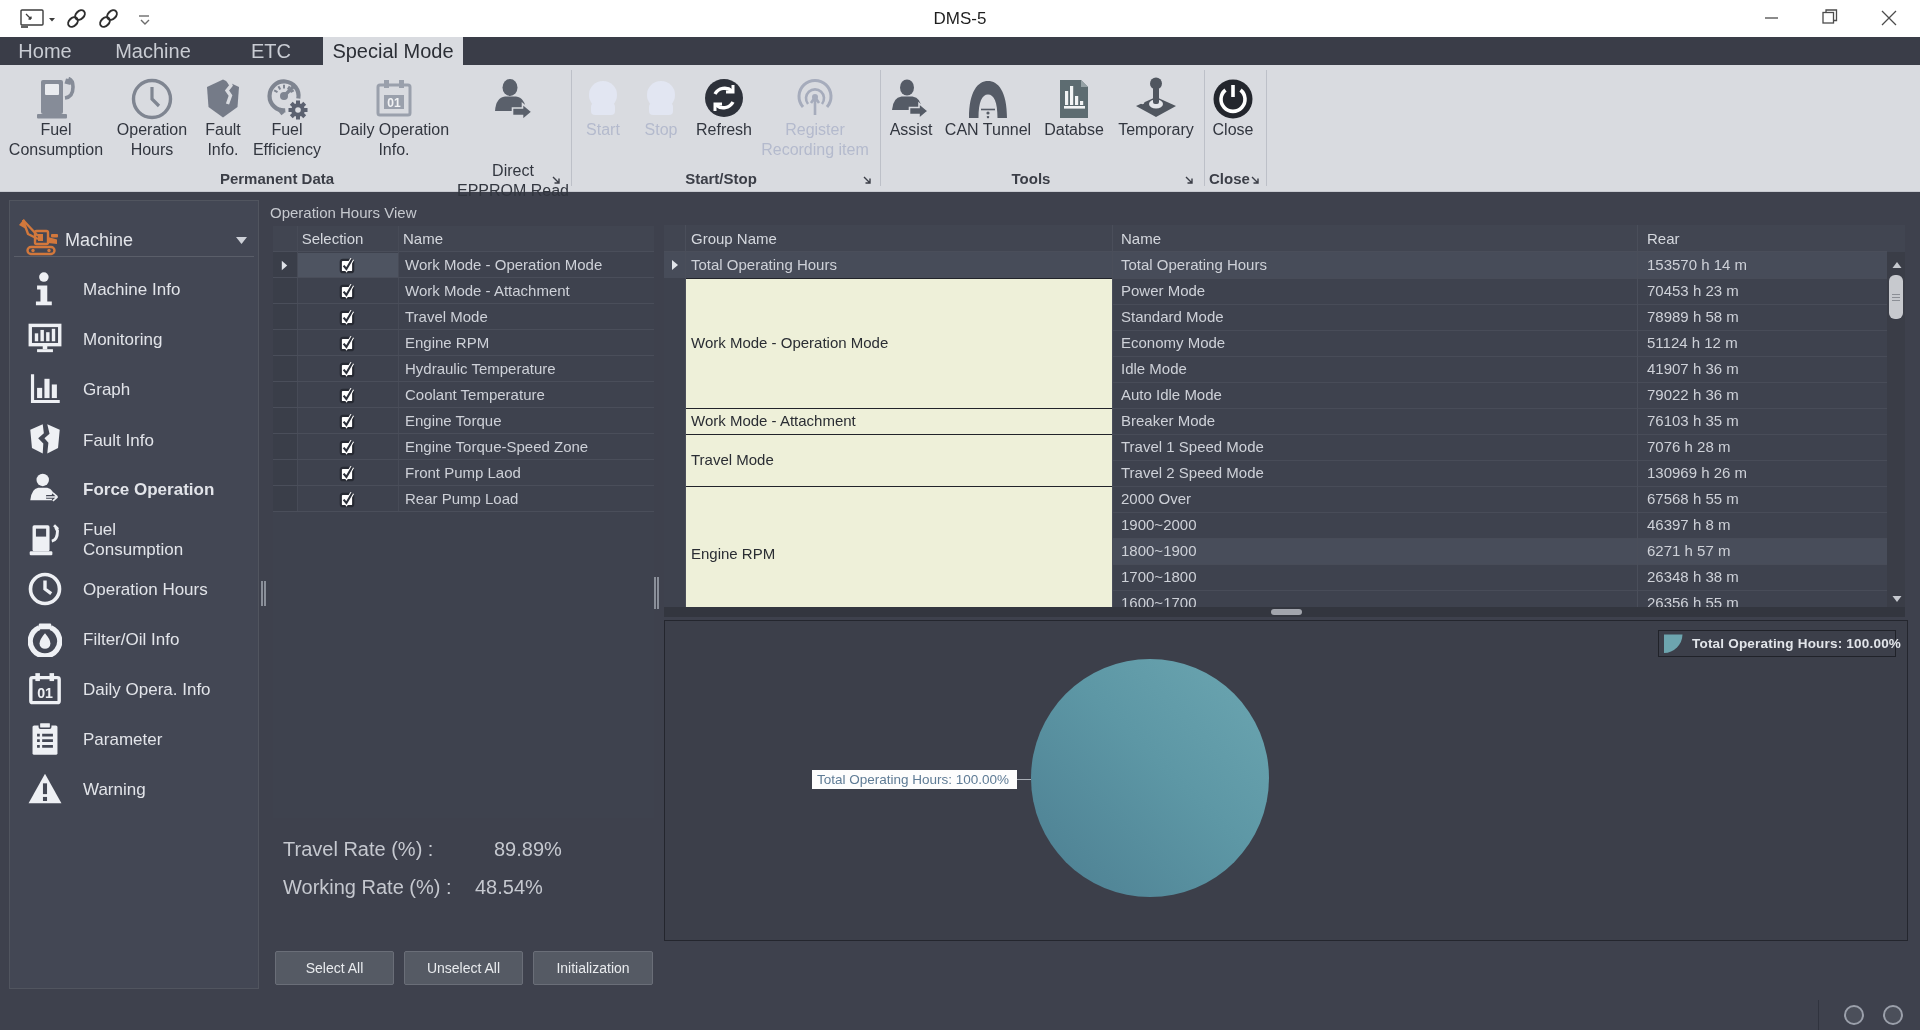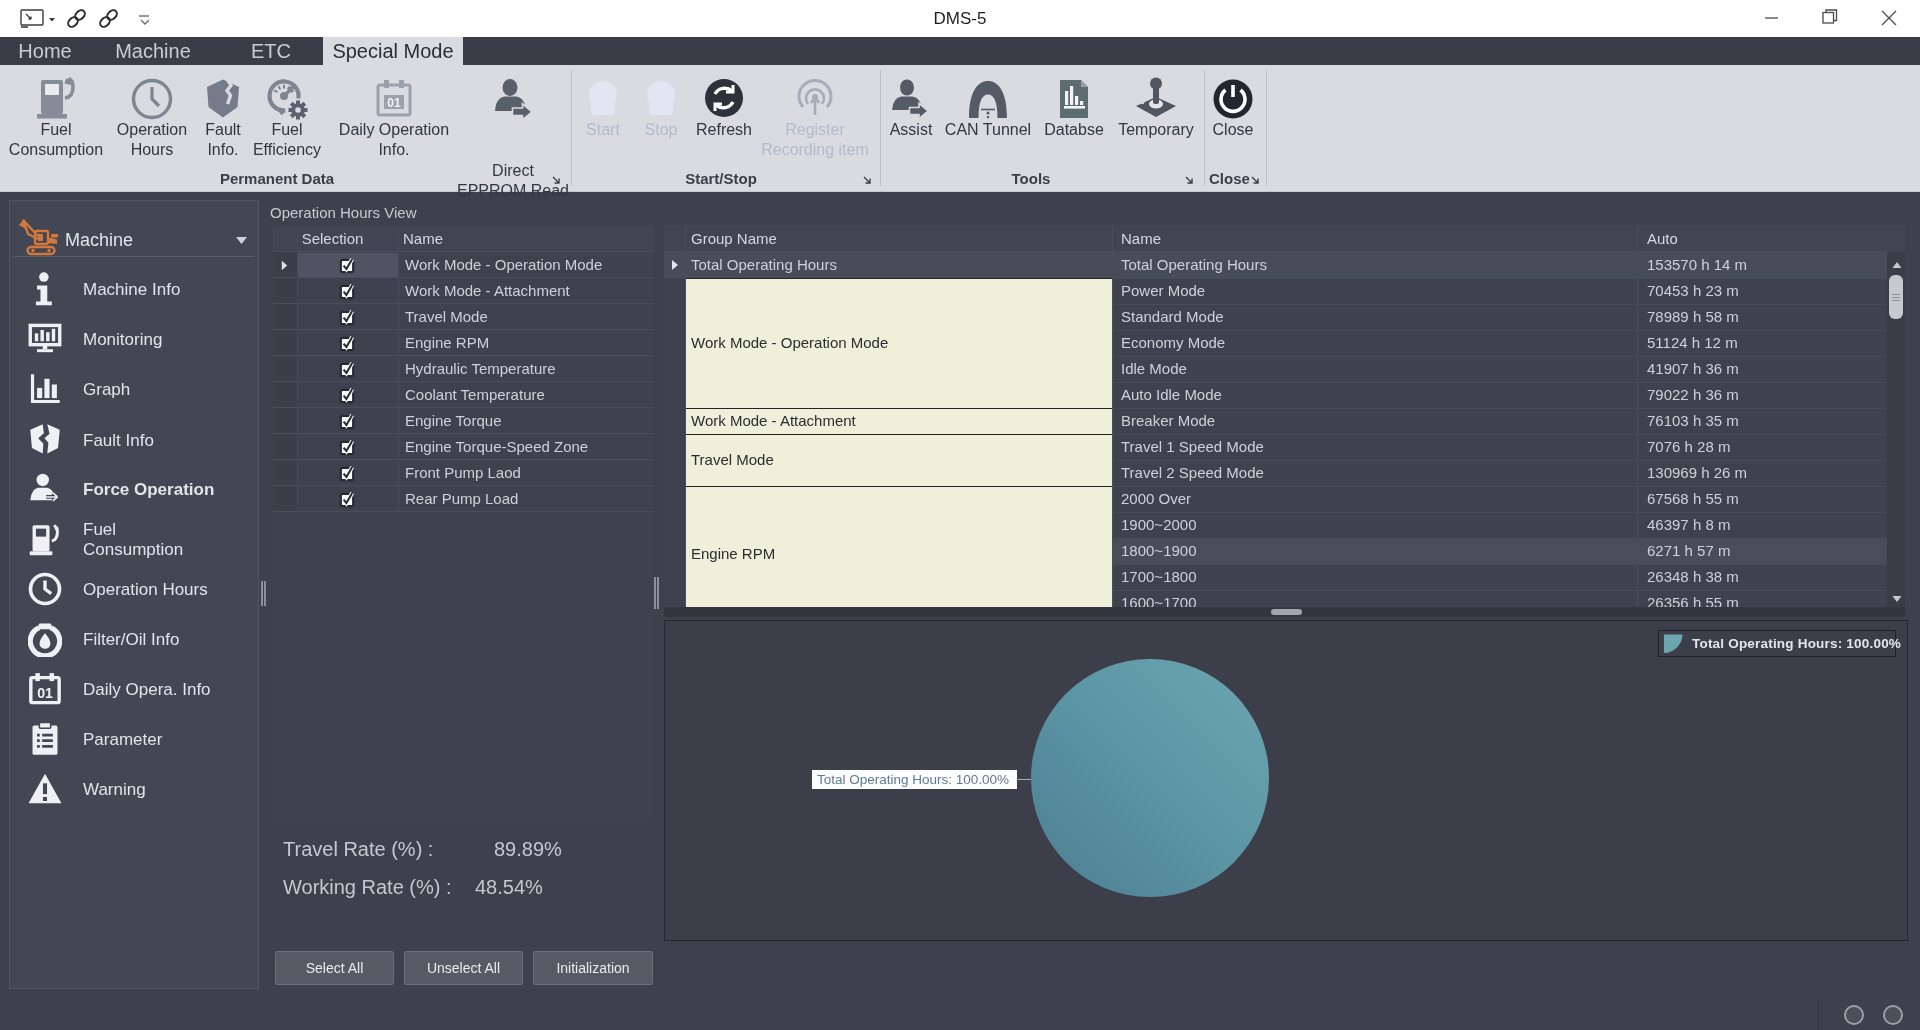--- a/index.html
+++ b/index.html
@@ -411,21 +411,21 @@
 <rect x="1.8" y="3.8" width="12.4" height="12.4" rx="2" fill="#fff" stroke="#272a33" stroke-width="2.2"></rect>
 <path d="M4.6 9.6 L7.4 13 L13.2 3" fill="none" stroke="#fff" stroke-width="4.2"></path>
 <path d="M4.6 9.6 L7.4 13 L13.2 3" fill="none" stroke="#2b2f39" stroke-width="2.1"></path>
 </svg>
 <div class="abs rowline" style="left:273px;top:511px;width:381px;"></div>
 
 <div class="abs" style="left:664px;top:225px;width:1223px;height:382px;overflow:hidden;background:#3e424e;">
 <div class="abs" style="left:0;top:0;width:1223px;height:27px;background:#414551;"></div>
 <div class="abs hdrtext" style="left:27px;top:0;line-height:27px;">Group Name</div>
 <div class="abs hdrtext" style="left:457px;top:0;line-height:27px;">Name</div>
-<div class="abs hdrtext" style="left:983px;top:0;line-height:27px;">Auto</div>
+<div class="abs hdrtext" style="left:983px;top:0;line-height:27px;">Rear</div>
 <div class="abs" style="left:0;top:26px;width:1223px;height:1px;background:#4a4e5a"></div>
 <div class="abs" style="left:0;top:27px;width:1223px;height:26px;background:#474c59"></div>
 <div class="abs" style="left:448px;top:313px;width:775px;height:26px;background:#484d5a"></div>
 <div class="abs" style="left:448px;top:53px;width:775px;height:1px;background:#484c58"></div>
 <div class="abs" style="left:448px;top:79px;width:775px;height:1px;background:#484c58"></div>
 <div class="abs" style="left:448px;top:105px;width:775px;height:1px;background:#484c58"></div>
 <div class="abs" style="left:448px;top:131px;width:775px;height:1px;background:#484c58"></div>
 <div class="abs" style="left:448px;top:157px;width:775px;height:1px;background:#484c58"></div>
 <div class="abs" style="left:448px;top:183px;width:775px;height:1px;background:#484c58"></div>
 <div class="abs" style="left:448px;top:209px;width:775px;height:1px;background:#484c58"></div>

